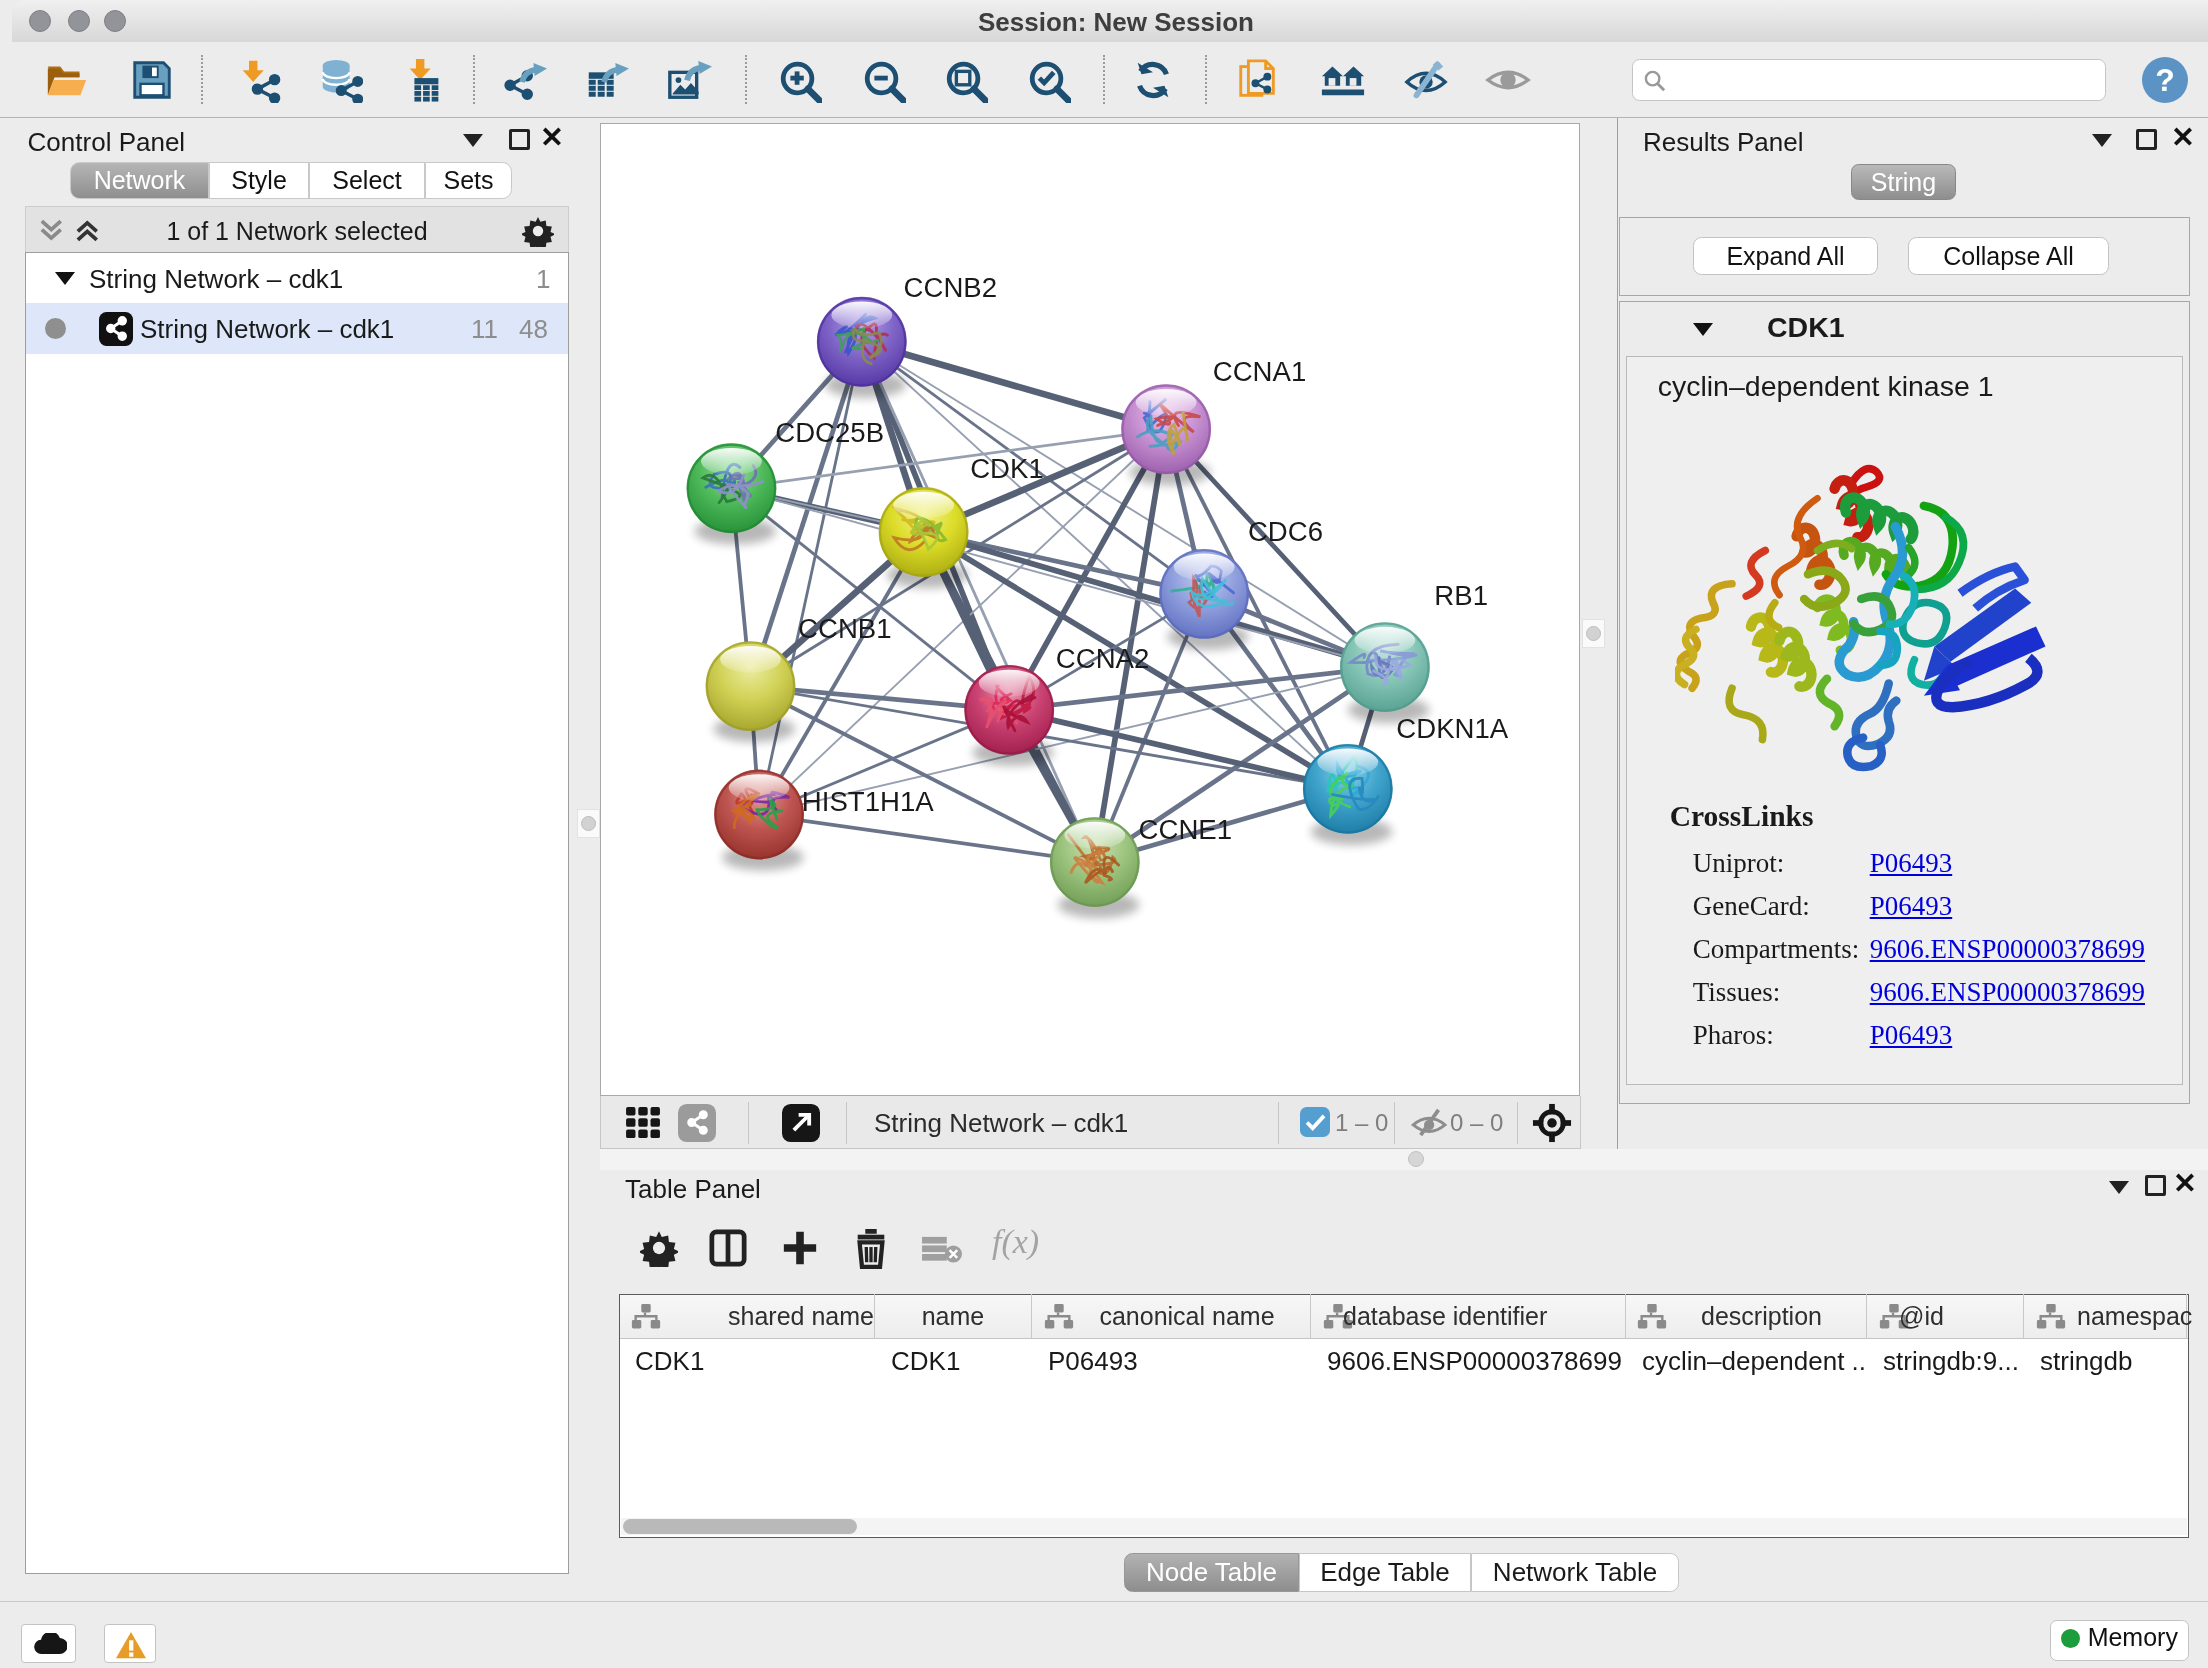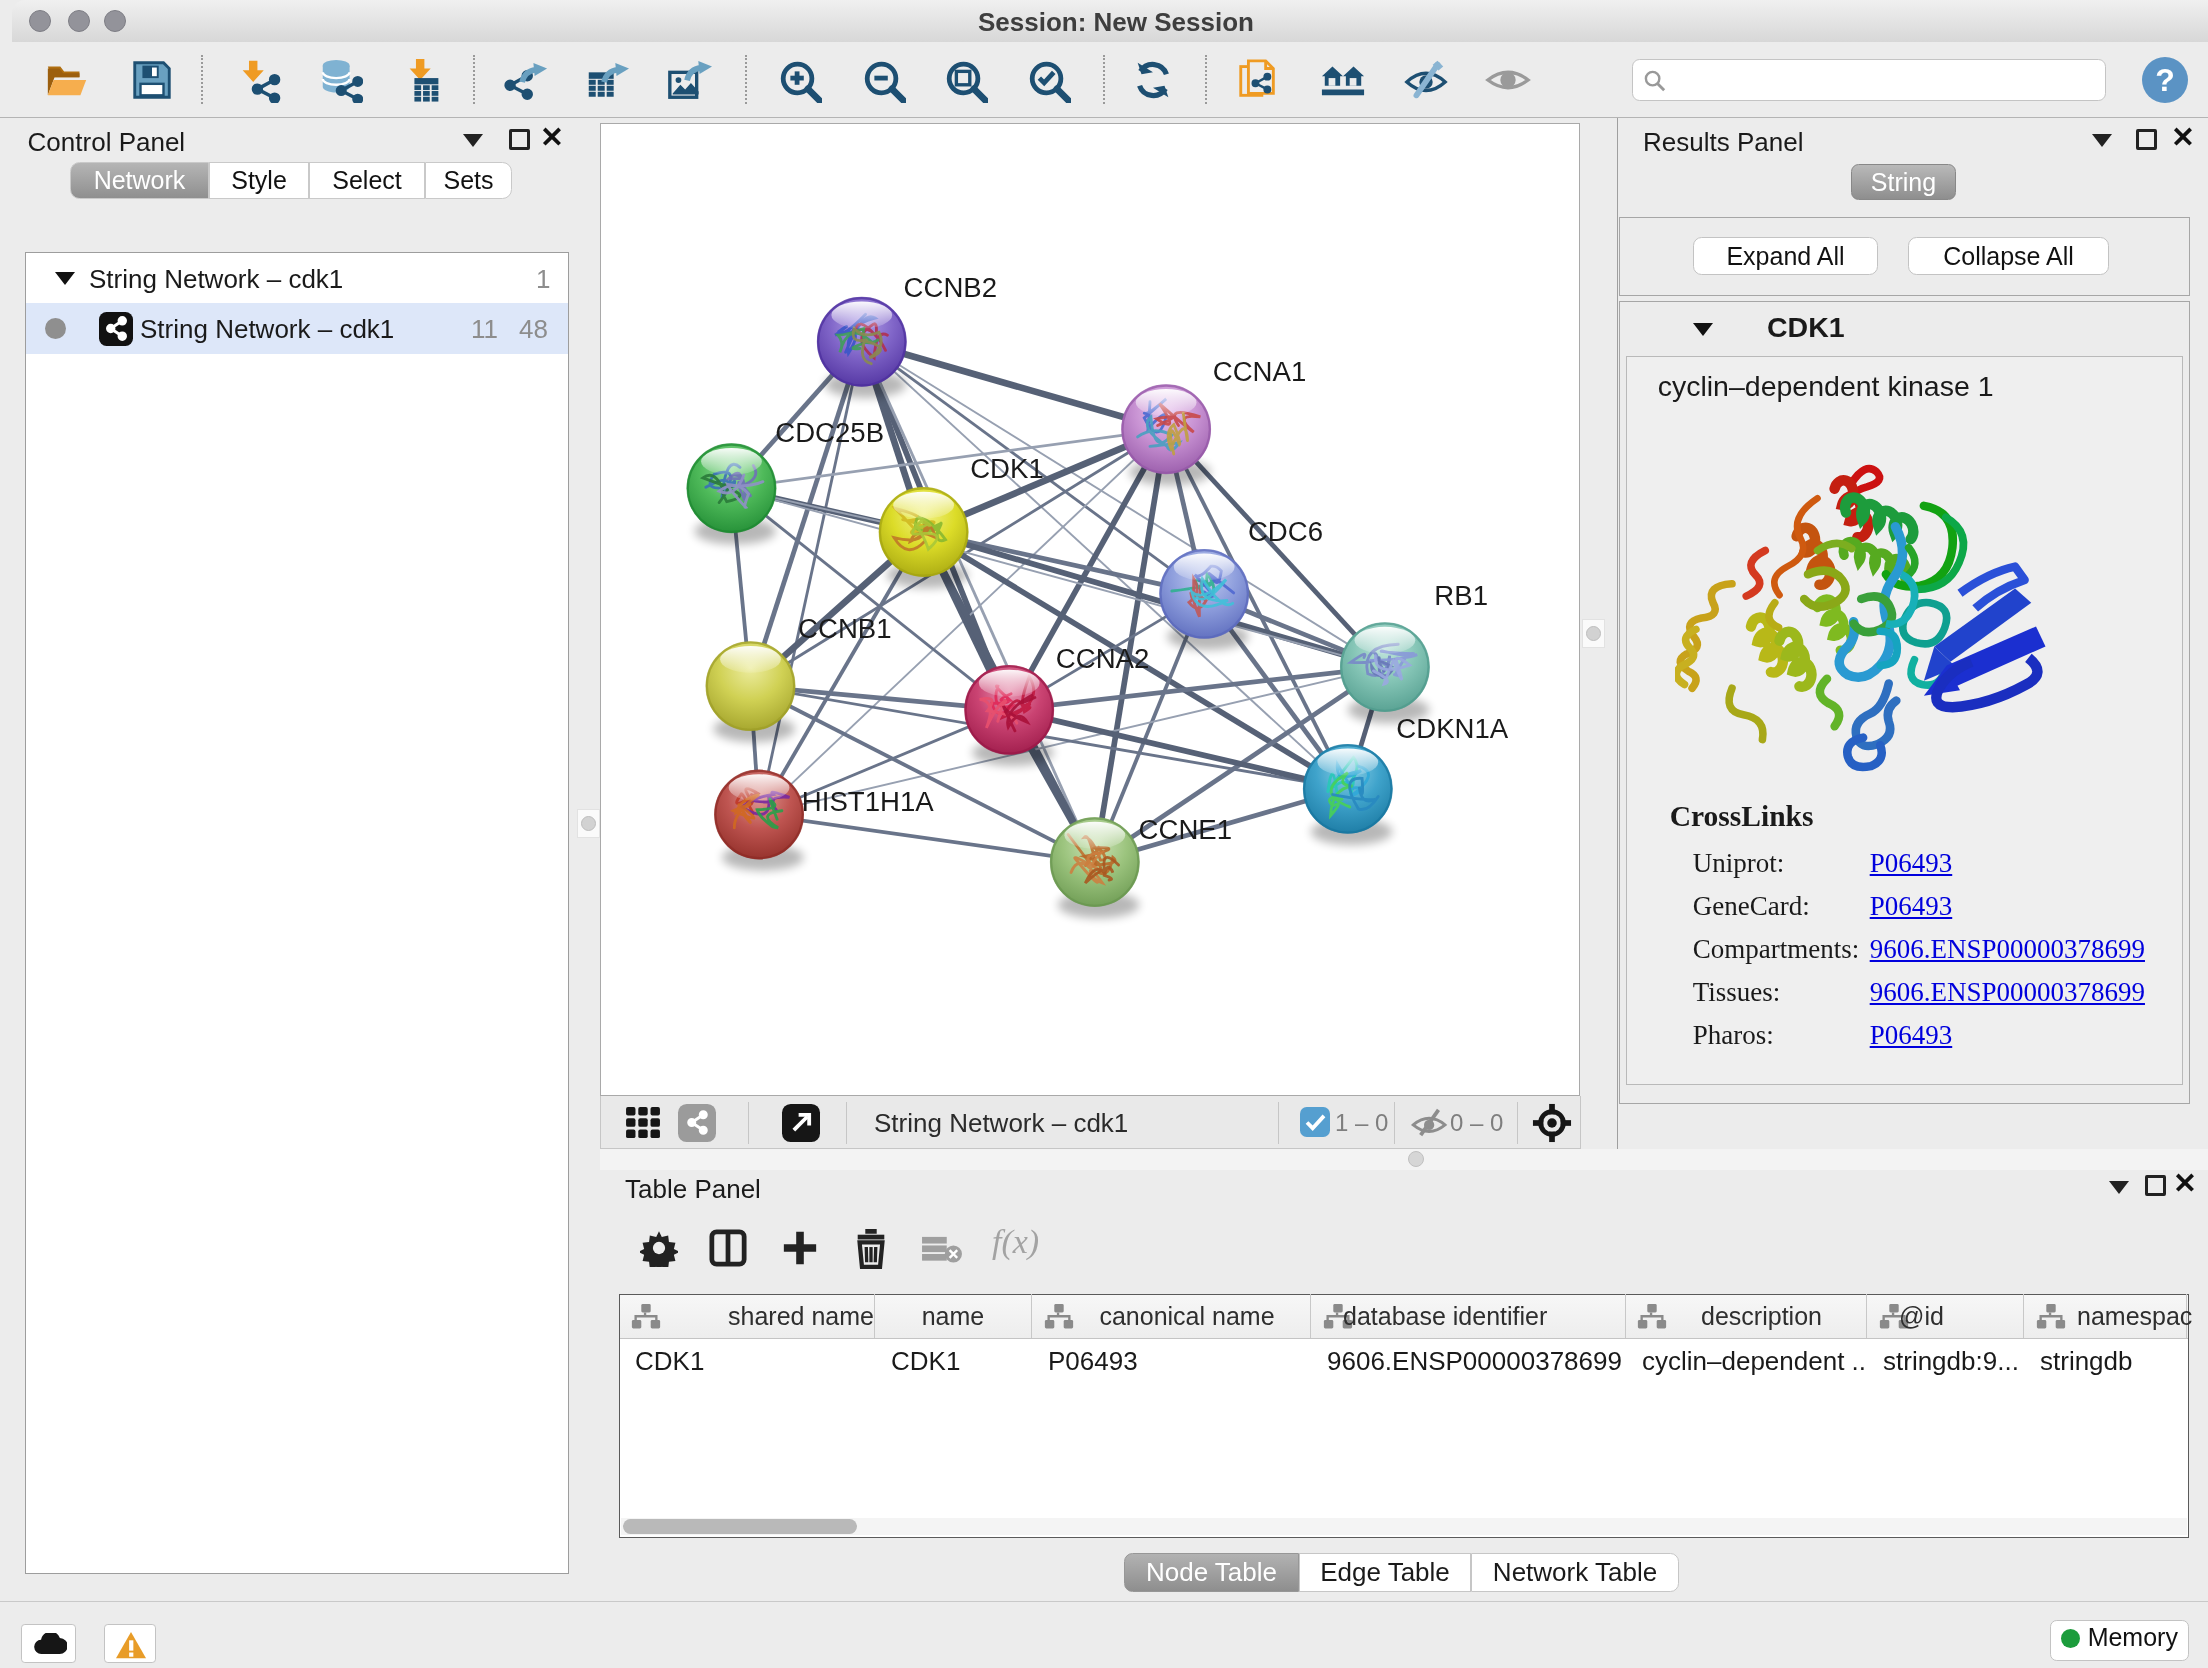--- a/index.html
+++ b/index.html
@@ -229,20 +229,39 @@
   <div class="ptitle abs" style="left:27.6px;top:8.6px">Control Panel</div>
   <div class="pcaret" style="left:463px;top:16px"></div>
   <div class="pfloat" style="left:509px;top:10.5px"></div>
   <div class="px" style="left:540px;top:2.9px">✕</div>
 
   <div class="tab tabsel" style="left:70px;width:139px;border-radius:9.5px 0 0 9.5px">Network</div>
   <div class="tab" style="left:209px;width:100px">Style</div>
   <div class="tab" style="left:309px;width:116px">Select</div>
   <div class="tab" style="left:425px;width:87px;border-radius:0 9.5px 9.5px 0">Sets</div>
 
+  <div class="abs" style="left:25px;top:88px;width:544px;height:47px;background:#e2e2e2;border:1px solid #cdcdcd">
+    <svg class="abs" style="left:13.3px;top:9.5px" width="34" height="27" viewBox="0 0 36 28">
+        <g fill="none" stroke="#8a8a8a" stroke-width="4">
+          <path d="M3 4 l10 9 10-9"></path>
+          <path d="M3 13 l10 9 10-9"></path>
+        </g>
+      </svg>
+    <svg class="abs" style="left:49px;top:9.5px" width="34" height="27" viewBox="0 0 36 28">
+        <g fill="none" stroke="#333" stroke-width="4">
+          <path d="M3 24 l10-9 10 9"></path>
+          <path d="M3 15 l10-9 10 9"></path>
+        </g>
+      </svg>
+    <div class="abs" style="left:0;width:100%;text-align:center;top:9.5px;font-size:25px">1 of 1 Network selected</div>
+    <svg class="abs" style="left:496px;top:7.6px" width="32" height="32" viewBox="0 0 34 34">
+        <path d="M17 2 l2.5 5.2 5.7-1.4 0.7 5.8 5.8 0.7-1.4 5.7 5.2 2.5-5.2 2.5 1.4 5.7-5.8 0.7-0.7 5.8-5.7-1.4-2.5 5.2-2.5-5.2-5.7 1.4-0.7-5.8-5.8-0.7 1.4-5.7-5.2-2.5 5.2-2.5-1.4-5.7 5.8-0.7 0.7-5.8 5.7 1.4z" fill="#222"></path>
+        <circle cx="17" cy="17" r="5.5" fill="#ececec"></circle>
+      </svg>
+  </div>
 
   <div class="abs" style="left:25px;top:134px;width:544px;height:1322px;background:#fff;border:1px solid #9d9d9d">
     <div class="abs" style="left:0;top:0;width:100%;height:50px;background:#fff">
       <div class="pcaret" style="left:28.5px;top:19px;border-top-color:#111"></div>
       <div class="abs" style="left:63px;top:10.5px;font-size:26px">String Network – cdk1</div>
       <div class="abs" style="left:510px;top:10.5px;font-size:26px;color:#8d8d8d">1</div>
     </div>
     <div class="abs" style="left:0;top:50px;width:100%;height:51px;background:#dde7f9">
       <div class="abs" style="left:19px;top:15px;width:21px;height:21px;border-radius:50%;background:#8f8f8f"></div>
       <div class="abs" style="left:73px;top:8.6px;width:34px;height:34px;background:#111;border-radius:7.6px">

